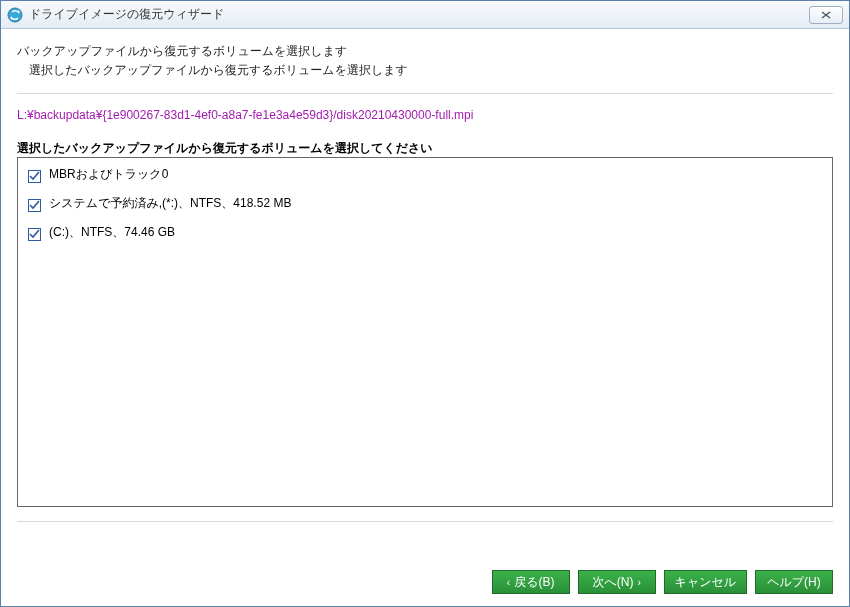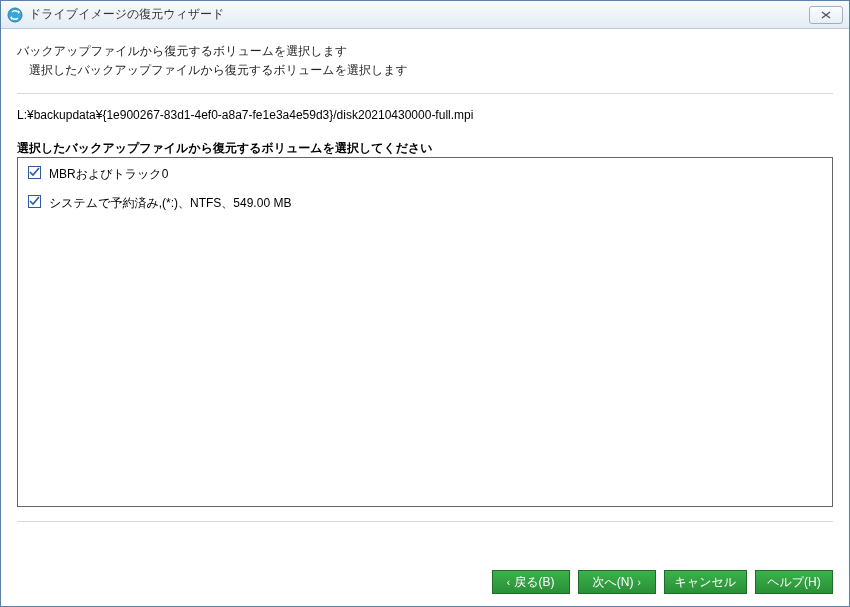--- a/index.html
+++ b/index.html
@@ -77,37 +77,37 @@
   border-top: 1px solid #d8d8d8;
   margin: 4px 0 14px 0;
 }
 .section-label {
   font-weight: bold;
   font-size: 12px;
   margin-bottom: 6px;
 }
 .path-value {
   font-size: 12px;
-  color: #000000;
+  color: #a21caf;
   margin-bottom: 18px;
 }
 .volume-label {
   font-weight: bold;
   font-size: 12px;
   margin-bottom: 0;
 }
 .volume-box {
   border: 1px solid #666;
   height: 350px;
   padding: 8px 10px;
   background: #fff;
 }
 .vol-item {
   display: flex;
-  align-items: flex-start;
+  align-items: flex-end;
   margin-bottom: 12px;
   font-size: 12px;
 }
 .checkbox {
   width: 13px;
   height: 13px;
   border: 1px solid #2d5aa0;
   margin-right: 8px;
   display: inline-flex;
   align-items: center;
@@ -183,21 +183,29 @@
             </svg>
         </span>
         <span>MBRおよびトラック0</span>
       </div>
       <div class="vol-item">
         <span class="checkbox">
           <svg width="11" height="11" viewBox="0 0 11 11">
               <path d="M1 5 L4 8 L10 1" stroke="#2d5aa0" stroke-width="1.6" fill="none"></path>
             </svg>
         </span>
-        <span>システムで予約済み,(*:)、NTFS、549.00 MB</span>
+        <span>システムで予約済み,(*:)、NTFS、418.52 MB</span>
+      </div>
+      <div class="vol-item">
+        <span class="checkbox">
+          <svg width="11" height="11" viewBox="0 0 11 11">
+              <path d="M1 5 L4 8 L10 1" stroke="#2d5aa0" stroke-width="1.6" fill="none"></path>
+            </svg>
+        </span>
+        <span>(C:)、NTFS、74.46 GB</span>
       </div>
     </div>
 
     <hr class="footer-hr">
   </div>
 
   <div class="button-row">
     <div class="btn">
       <span class="arrow">‹</span>
       <span>戻る(B)</span>

